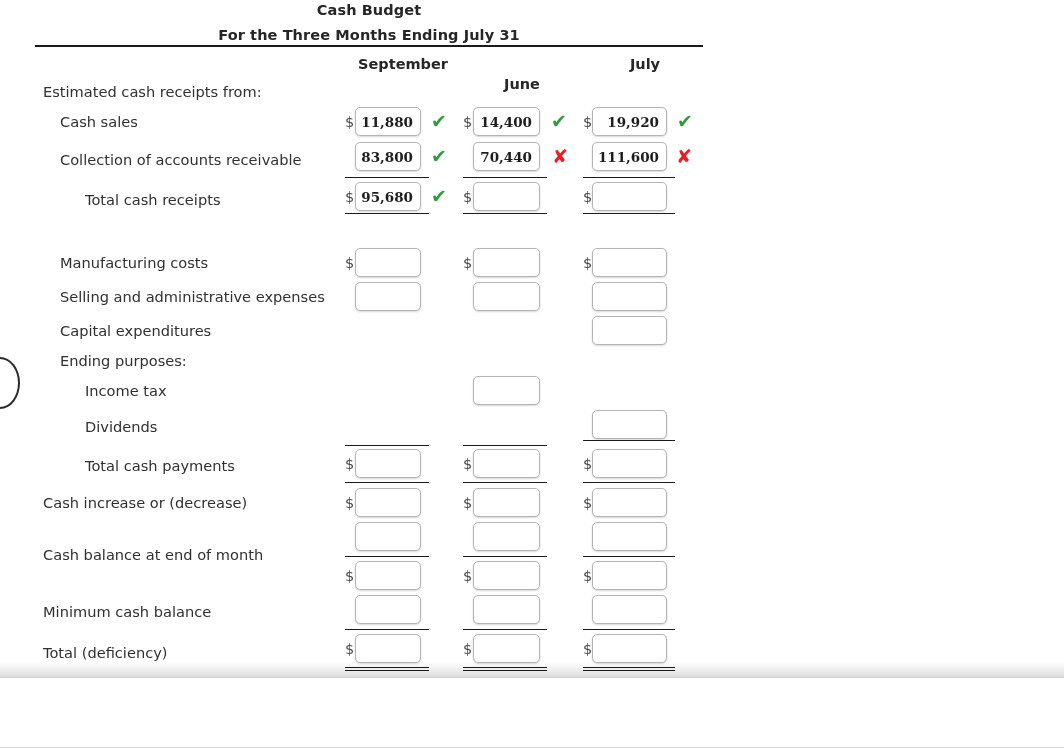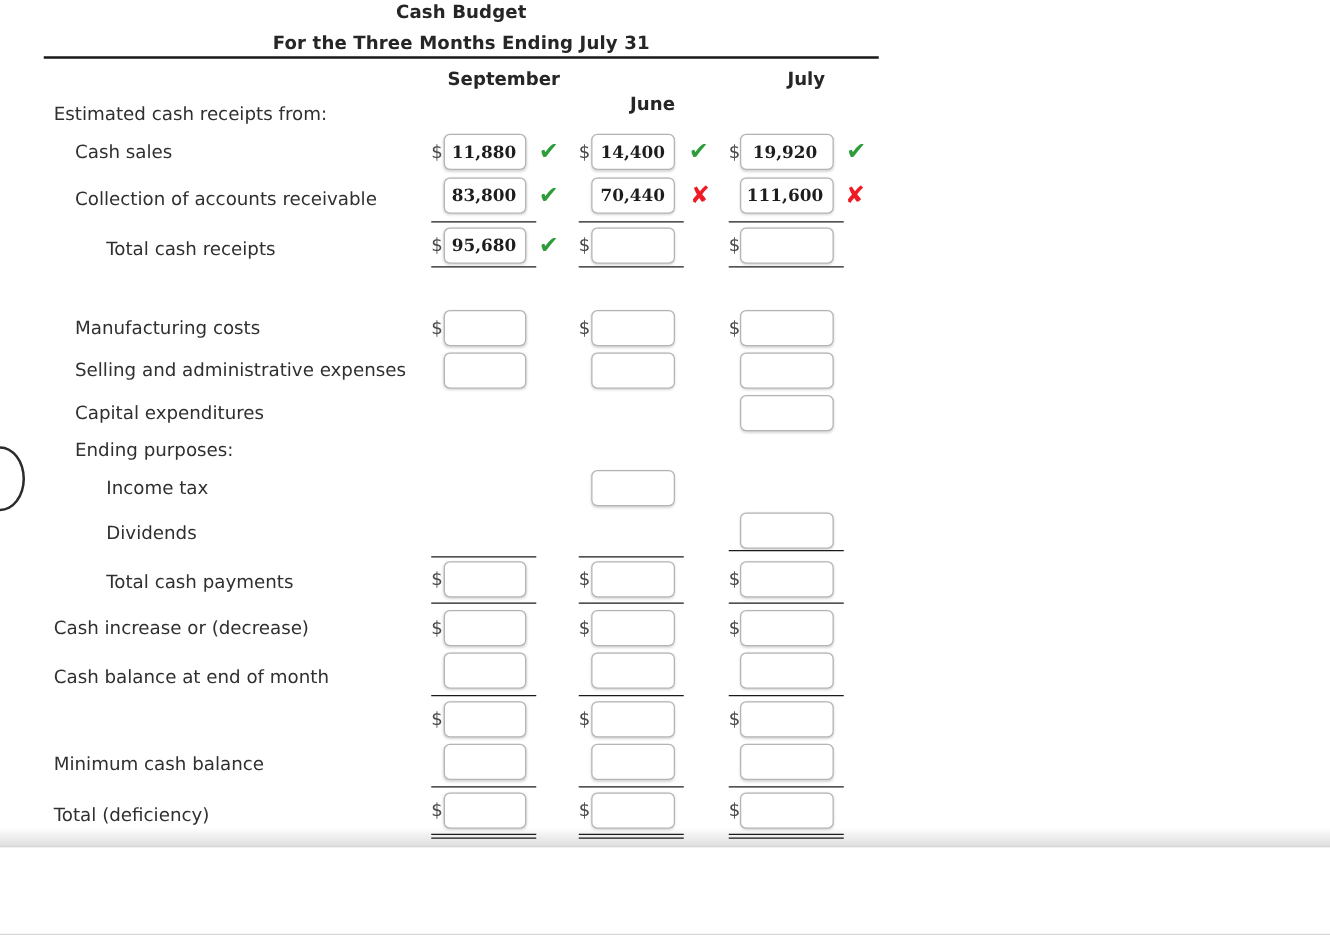--- a/index.html
+++ b/index.html
@@ -86,21 +86,21 @@
     font-size: 13.5px;
     color: #1d1d1d;
     text-align: right;
     padding: 0 7px 0 4px;
     height: 29px;
     line-height: 27px;
     outline: none;
   }
   .fld.c1 { width: 66px; }
   .fld.c2 { width: 67px; }
-  .fld.c3 { width: 75px; text-align: center; }
+  .fld.c3 { width: 75px; }
 
   
   .mark {
     position: absolute;
     font-size: 19px;
     font-weight: bold;
     line-height: 1;
   }
   .mark.ok  { color: #2e9c3a; }
   .mark.bad { color: #ee1b24; }
@@ -165,21 +165,21 @@
       <div class="rlabel ind1" style="top:151px">Collection of accounts receivable</div>
       <div class="rlabel ind2" style="top:191px">Total cash receipts</div>
       <div class="rlabel ind1" style="top:254px">Manufacturing costs</div>
       <div class="rlabel ind1" style="top:288px">Selling and administrative expenses</div>
       <div class="rlabel ind1" style="top:322px">Capital expenditures</div>
       <div class="rlabel ind1" style="top:352px">Ending purposes:</div>
       <div class="rlabel ind2" style="top:382px">Income tax</div>
       <div class="rlabel ind2" style="top:418px">Dividends</div>
       <div class="rlabel ind2" style="top:457px">Total cash payments</div>
       <div class="rlabel ind0" style="top:494px">Cash increase or (decrease)</div>
-      <div class="rlabel ind0" style="top:533px">Cash balance at end of month</div>
+      <div class="rlabel ind0" style="top:546px">Cash balance at end of month</div>
       <div class="rlabel ind0" style="top:603px">Minimum cash balance</div>
       <div class="rlabel ind0" style="top:644px">Total (deficiency)</div>
 
       <div class="dollar" style="left:345px; top:115px">$</div>
       <input class="fld c1" style="left: 355px; top: 107px;" value="11,880">
       <div class="mark ok" style="left:431px; top:112px">✔</div>
 
       <div class="dollar" style="left:463px; top:115px">$</div>
       <input class="fld c2" style="left: 473px; top: 107px;" value="14,400">
       <div class="mark ok" style="left:551px; top:112px">✔</div>

